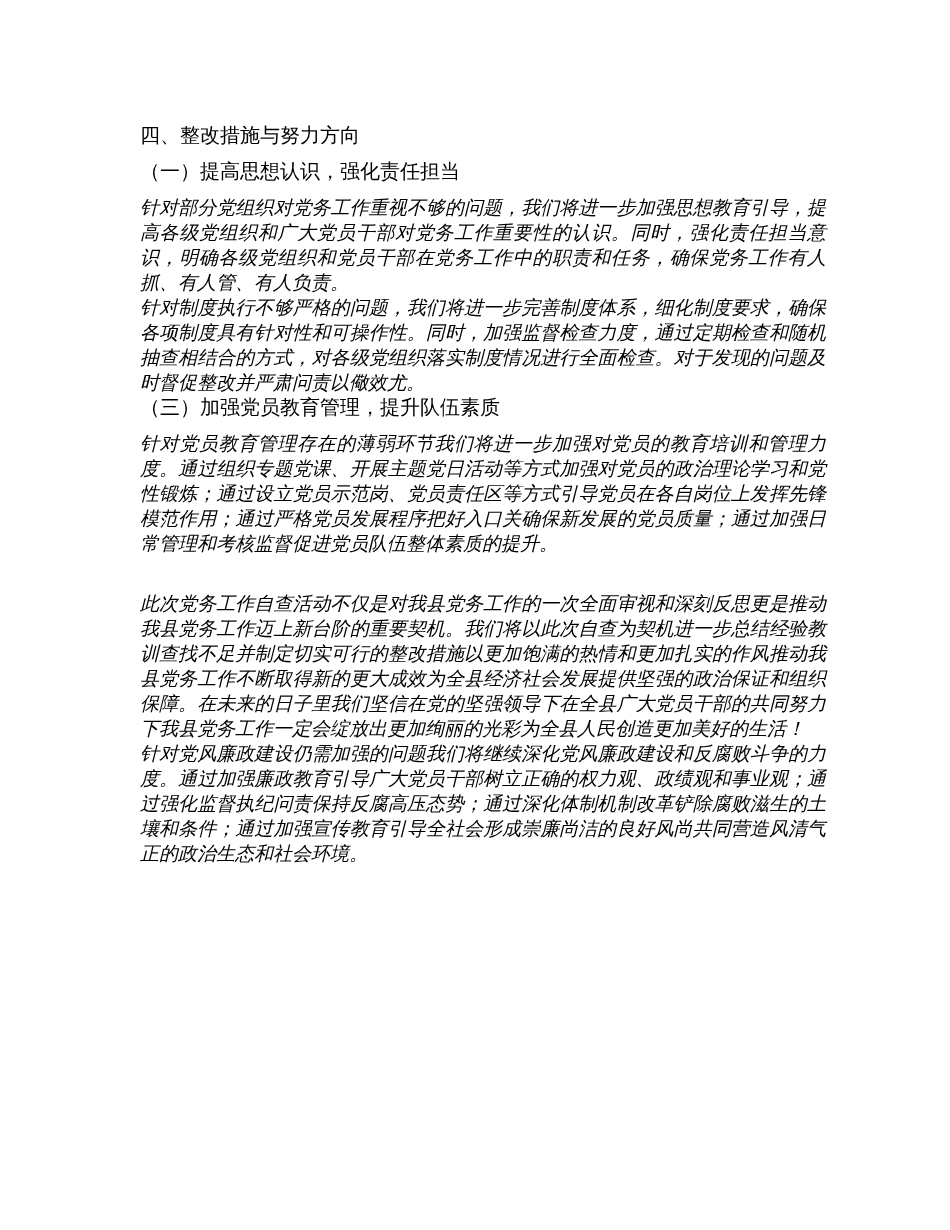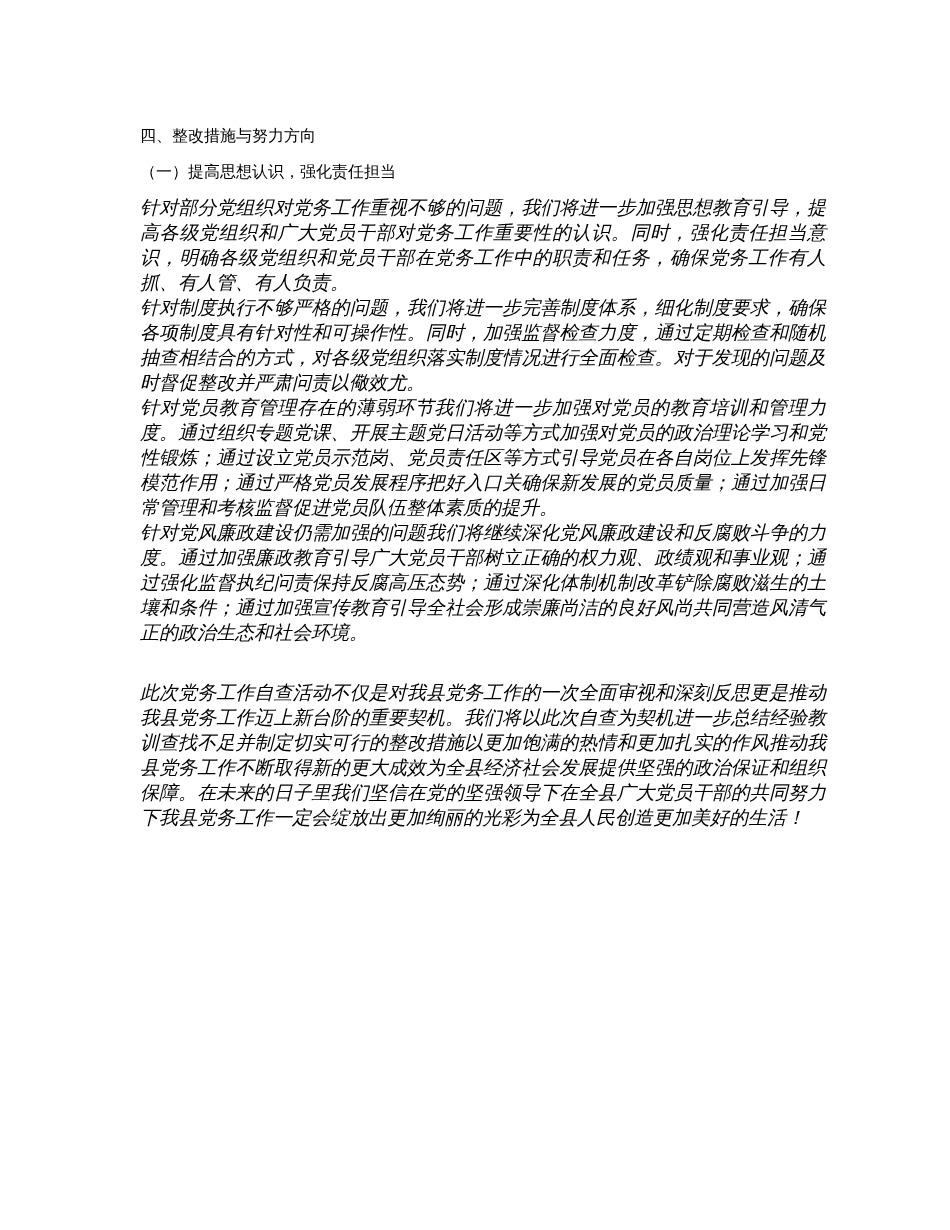--- a/index.html
+++ b/index.html
@@ -19,21 +19,21 @@
     padding: 123px 124px 0 140px;
     background: #ffffff;
     color: #000000;
     font-family: "DejaVu Sans", "Liberation Sans", sans-serif;
     font-size: 19px;
     line-height: 25px;
     text-align: justify;
   }
   .doc-title,
   .doc-heading {
-    font-size: 16px;
+    font-size: 20px;
     font-weight: 400;
     margin: 0 0 11px 0;
     text-align: left;
     white-space: nowrap;
   }
   .doc-para {
     margin: 0;
     font-style: italic;
   }
   .doc-closing {
@@ -45,19 +45,20 @@
 
 <div class="doc-page">
 
   <h1 class="doc-title">四、整改措施与努力方向</h1>
 
   <h2 class="doc-heading">（一）提高思想认识，强化责任担当</h2>
   <p class="doc-para">针对部分党组织对党务工作重视不够的问题，我们将进一步加强思想教育引导，提高各级党组织和广大党员干部对党务工作重要性的认识。同时，强化责任担当意识，明确各级党组织和党员干部在党务工作中的职责和任务，确保党务工作有人抓、有人管、有人负责。</p>
 
   <p class="doc-para">针对制度执行不够严格的问题，我们将进一步完善制度体系，细化制度要求，确保各项制度具有针对性和可操作性。同时，加强监督检查力度，通过定期检查和随机抽查相结合的方式，对各级党组织落实制度情况进行全面检查。对于发现的问题及时督促整改并严肃问责以儆效尤。</p>
 
+  <h2 class="doc-heading">（三）加强党员教育管理，提升队伍素质</h2>
   <p class="doc-para">针对党员教育管理存在的薄弱环节我们将进一步加强对党员的教育培训和管理力度。通过组织专题党课、开展主题党日活动等方式加强对党员的政治理论学习和党性锻炼；通过设立党员示范岗、党员责任区等方式引导党员在各自岗位上发挥先锋模范作用；通过严格党员发展程序把好入口关确保新发展的党员质量；通过加强日常管理和考核监督促进党员队伍整体素质的提升。</p>
 
+  <p class="doc-para doc-closing">此次党务工作自查活动不仅是对我县党务工作的一次全面审视和深刻反思更是推动我县党务工作迈上新台阶的重要契机。我们将以此次自查为契机进一步总结经验教训查找不足并制定切实可行的整改措施以更加饱满的热情和更加扎实的作风推动我县党务工作不断取得新的更大成效为全县经济社会发展提供坚强的政治保证和组织保障。在未来的日子里我们坚信在党的坚强领导下在全县广大党员干部的共同努力下我县党务工作一定会绽放出更加绚丽的光彩为全县人民创造更加美好的生活！</p>
+
   <p class="doc-para">针对党风廉政建设仍需加强的问题我们将继续深化党风廉政建设和反腐败斗争的力度。通过加强廉政教育引导广大党员干部树立正确的权力观、政绩观和事业观；通过强化监督执纪问责保持反腐高压态势；通过深化体制机制改革铲除腐败滋生的土壤和条件；通过加强宣传教育引导全社会形成崇廉尚洁的良好风尚共同营造风清气正的政治生态和社会环境。</p>
-
-  <p class="doc-para doc-closing">此次党务工作自查活动不仅是对我县党务工作的一次全面审视和深刻反思更是推动我县党务工作迈上新台阶的重要契机。我们将以此次自查为契机进一步总结经验教训查找不足并制定切实可行的整改措施以更加饱满的热情和更加扎实的作风推动我县党务工作不断取得新的更大成效为全县经济社会发展提供坚强的政治保证和组织保障。在未来的日子里我们坚信在党的坚强领导下在全县广大党员干部的共同努力下我县党务工作一定会绽放出更加绚丽的光彩为全县人民创造更加美好的生活！</p>
 
 </div>
 
 </body></html>

